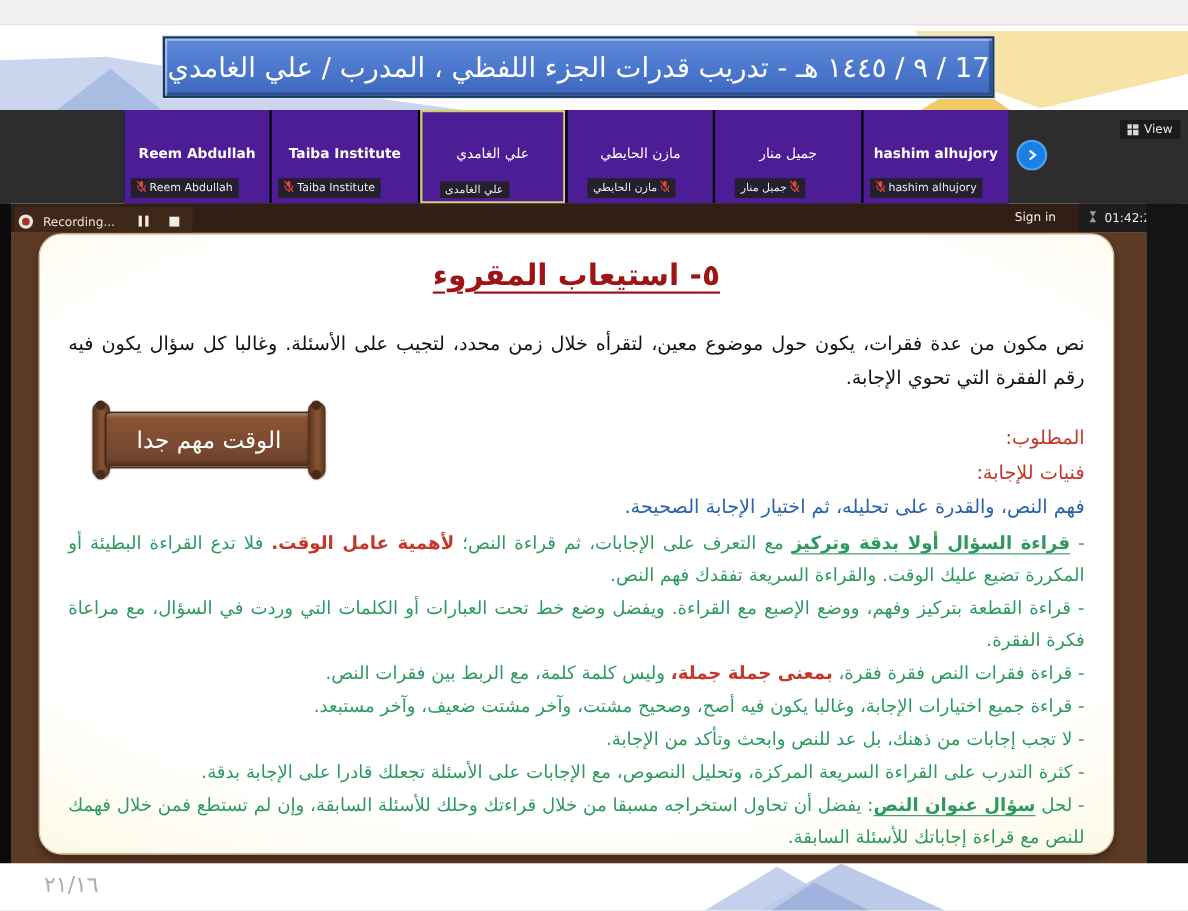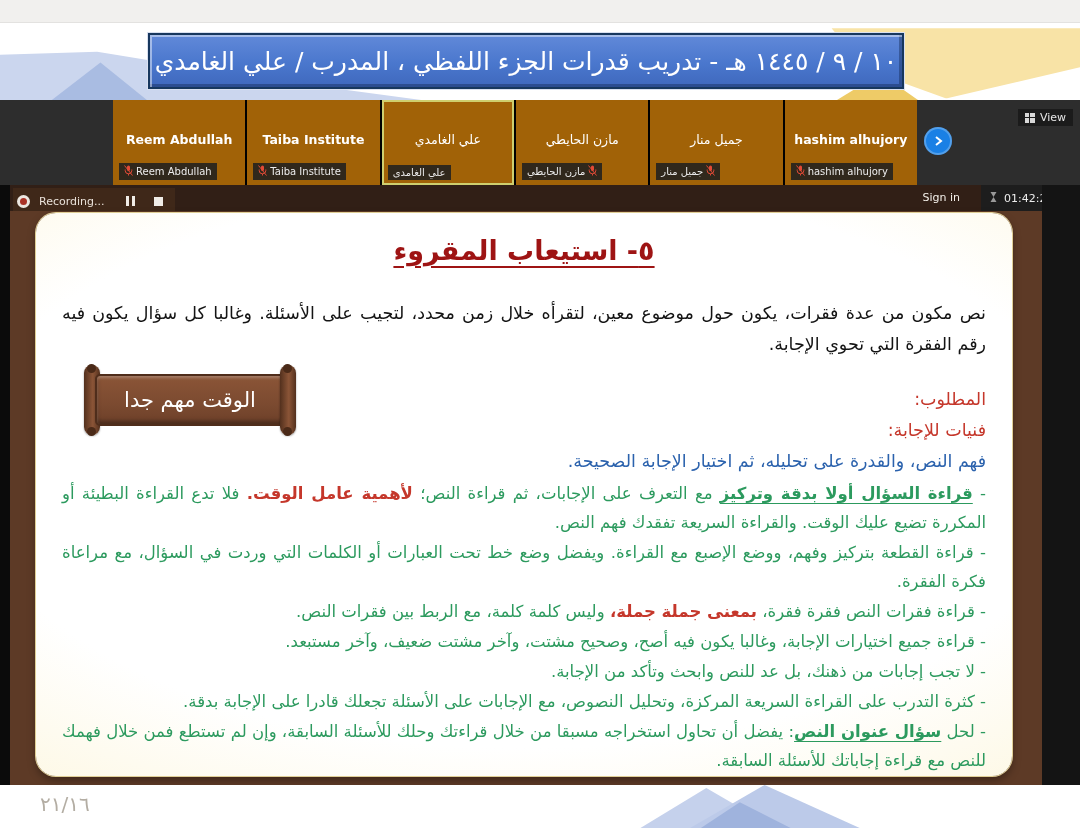--- a/index.html
+++ b/index.html
@@ -22,26 +22,26 @@
     position:absolute;left:148px;top:33px;width:752px;height:52px;z-index:3;
     background:linear-gradient(#6189d9 0%,#4a77cd 55%,#3f68bd 100%);
     border:2px solid #17375e;
     box-shadow:inset 2px 2px 0 rgba(255,255,255,.45), inset -3px -3px 0 rgba(15,35,75,.4), 0 0 0 1px #d9e0ef;
     display:flex;align-items:center;justify-content:center;
     color:#ffffff;font-size:25px;direction:rtl;white-space:nowrap;
   }
   
   .pstrip{position:absolute;left:0;top:100px;width:1080px;height:85px;background:#2d2d2d;}
   .tiles{position:absolute;left:113px;top:0;width:804px;height:85px;display:flex;gap:2px;background:#000;}
-  .tile{flex:1;background:#a16207;position:relative;}
+  .tile{flex:1;background:#4c1d95;position:relative;}
   .tile.active{box-shadow:inset 0 0 0 2px #cfcf6e;}
   .pname{position:absolute;left:0;right:0;top:32px;text-align:center;color:#fff;font-weight:bold;font-size:12.5px;}
   .pname.rtl{direction:rtl;font-weight:normal;}
   .plabel{position:absolute;left:6px;bottom:5px;background:rgba(32,32,32,.88);color:#ececec;font-size:10px;padding:2px 5px;display:flex;align-items:center;gap:3px;max-width:90%;white-space:nowrap;}
-  .plabel.rtl{direction:rtl;}
+  .plabel.rtl{direction:rtl;margin-left:12px;}
   .next-btn{position:absolute;left:924px;top:27px;width:28px;height:28px;border-radius:50%;background:#1a80e5;box-shadow:inset 0 0 0 2px rgba(255,255,255,.25);display:flex;align-items:center;justify-content:center;cursor:pointer;}
   .view-btn{position:absolute;right:7px;top:9px;display:flex;align-items:center;gap:5px;color:#e6e6e6;font-size:11px;background:#1b1b1b;padding:2px 7px;cursor:pointer;}
   .grid-icon{width:10px;height:10px;display:grid;grid-template-columns:1fr 1fr;grid-template-rows:1fr 1fr;gap:1px;}
   .grid-icon div{background:#d8d8d8;}
   
   .recbar{position:absolute;left:0;top:185px;width:1080px;height:26px;background:#311f16;}
   .rec-left{position:absolute;left:13px;top:3px;height:26px;display:flex;align-items:center;gap:9px;background:#3f2819;padding:0 12px 17px 4px;}
   .rec-icon{width:13px;height:13px;border-radius:50%;background:#ece7e1;position:relative;}
   .rec-icon::after{content:"";position:absolute;left:3px;top:3px;width:7px;height:7px;border-radius:50%;background:#a93226;}
   .rec-text{color:#e9e1d9;font-size:11px;}
@@ -107,21 +107,21 @@
 
 <div class="header-decor">
   <div class="poly yellow1"></div>
   <div class="poly whitewedge"></div>
   <div class="poly yellow2"></div>
   <div class="poly blue1"></div>
   <div class="poly blue2"></div>
 </div>
 
 <div class="title-banner">
-  <span>١٠ / ٩ / ١٤٤٥ هـ - تدريب قدرات الجزء اللفظي ،  المدرب / علي الغامدي</span>
+  <span>17 / ٩ / ١٤٤٥ هـ - تدريب قدرات الجزء اللفظي ،  المدرب / علي الغامدي</span>
 </div>
 
 <div class="pstrip">
   <div class="tiles">
     <div class="tile">
       <div class="pname">Reem Abdullah</div>
       <div class="plabel">
         <span><svg width="9" height="11" viewBox="0 0 9 11">
               <rect x="3" y="0.5" width="3" height="5.5" rx="1.5" fill="#e14a36"></rect>
               <path d="M1.2 4.5v1a3.3 3.3 0 0 0 6.6 0v-1" stroke="#e14a36" fill="none"></path>

